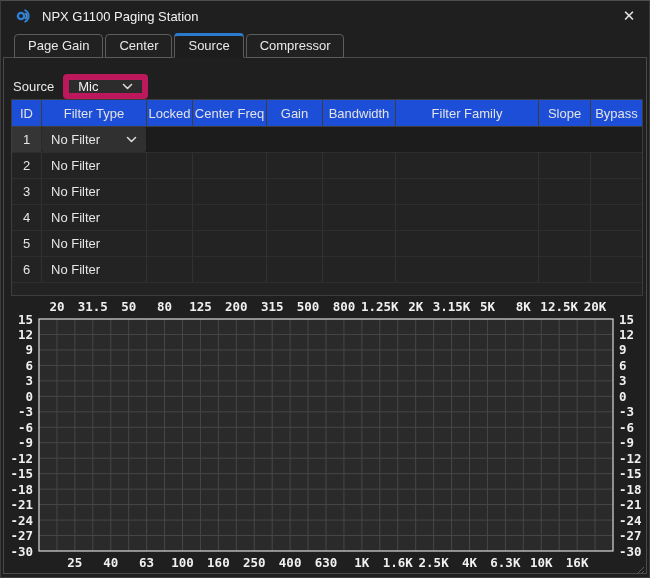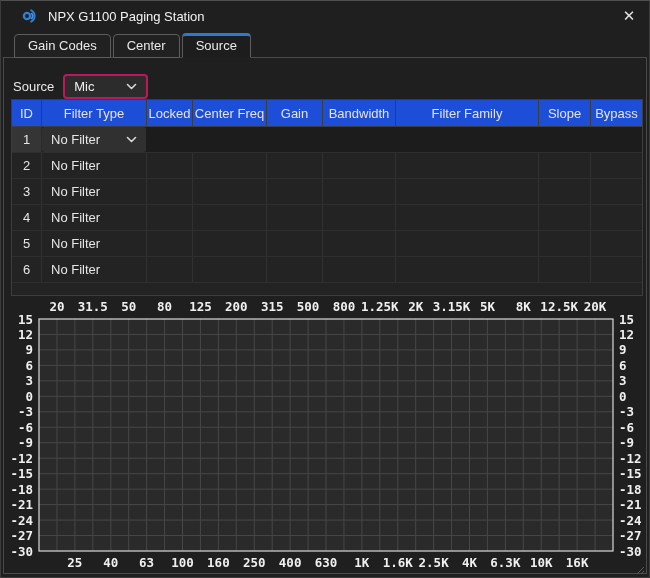--- a/index.html
+++ b/index.html
@@ -2,35 +2,35 @@
 <html><head>
 <meta charset="utf-8">
 <style>
   html,body{margin:0;padding:0;background:#0d0d0d;}
   .window{
     position:relative;width:650px;height:578px;box-sizing:border-box;
     background:#1f1f1f;border:1px solid #3c3c3c;border-top-color:#4f4f4f;
     font-family:"Liberation Sans",sans-serif;color:#e9e9e9;overflow:hidden;
   }
   
-  .titlebar{position:absolute;top:0;left:10px;right:0;height:30px;display:flex;align-items:center;padding-left:10px;}
+  .titlebar{position:absolute;top:0;left:4px;right:0;height:30px;display:flex;align-items:center;padding-left:10px;}
   .app-icon{width:18px;height:18px;display:inline-flex;align-items:center;justify-content:center;}
   .title{font-size:13px;margin-left:9px;color:#f2f2f2;}
   .close-btn{position:absolute;right:8px;top:3px;width:24px;height:24px;background:none;border:none;
     color:#e3e3e3;font-size:15px;line-height:24px;text-align:center;padding:0;cursor:default;font-family:"DejaVu Sans",sans-serif;}
   
   .tabbar{position:absolute;top:32px;left:13px;display:flex;gap:2px;align-items:flex-end;z-index:3;}
   .tab{box-sizing:border-box;height:24px;padding:0 13px;font-size:13px;line-height:21px;color:#e9e9e9;
     background:#212121;border:1px solid #5d5d5d;border-radius:4px 4px 0 0;}
   .tab.active{height:25px;line-height:20px;background:#1d1d1d;border:1px solid #5d5d5d;
     border-top:3px solid #2a7ad0;border-bottom:1px solid #1d1d1d;}
   
   .panel{position:absolute;left:2px;right:2px;top:56px;bottom:3px;border:1px solid #4a4a4a;background:#1f1f1f;z-index:1;}
   .source-row{position:absolute;left:9px;top:16px;height:25px;display:flex;align-items:center;gap:9px;font-size:13px;}
-  .combobox{box-sizing:border-box;width:85px;height:25px;background:#2c2c2c;border:2px solid #be185d;border-radius:4px;
+  .combobox{box-sizing:border-box;width:85px;height:25px;background:#2c2c2c;border:6px solid #be185d;border-radius:4px;
     display:flex;align-items:center;justify-content:space-between;padding:0 9px;font-size:13px;color:#f0f0f0;}
   .chevron svg{display:block;}
   
   .filter-table{position:absolute;left:7px;top:41px;width:630px;box-sizing:content-box;
     border:1px solid #3d3d3d;background:#232323;font-size:13px;}
   .thead{display:flex;height:26px;background:#1d4ed8;border-bottom:1px solid #3d3d3d;}
   .th{box-sizing:border-box;display:flex;align-items:center;justify-content:center;color:#e3e3e3;
     border-right:1px solid #3d3d3d;}
   .th:last-child{border-right:none;}
   .trow{display:flex;height:25px;border-bottom:1px solid #2e2e2e;background:#232323;}
@@ -64,23 +64,24 @@
         <circle cx="6" cy="9" r="3.1" fill="none" stroke="#2f7fd4" stroke-width="2.4"></circle>
         <path d="M10.2 3.4 A6.3 6.3 0 0 1 10.2 14.6" fill="none" stroke="#2f7fd4" stroke-width="2" stroke-linecap="round"></path>
         <path d="M10.6 6.6 A3.1 3.1 0 0 1 10.6 11.4" fill="none" stroke="#4a90d9" stroke-width="1.8" stroke-linecap="round"></path>
       </svg>
     </span>
     <span class="title">NPX G1100 Paging Station</span>
     <button class="close-btn">✕</button>
   </div>
 
   <div class="tabbar">
-    <div class="tab">Gain Codes</div>
+    <div class="tab">Page Gain</div>
     <div class="tab">Center</div>
     <div class="tab active">Source</div>
+    <div class="tab">Compressor</div>
   </div>
 
   <div class="panel">
 
     <div class="source-row">
       <span>Source</span>
       <div class="combobox">
         <span>Mic</span>
         <span class="chevron">
           <svg width="11" height="7" viewBox="0 0 11 7">

